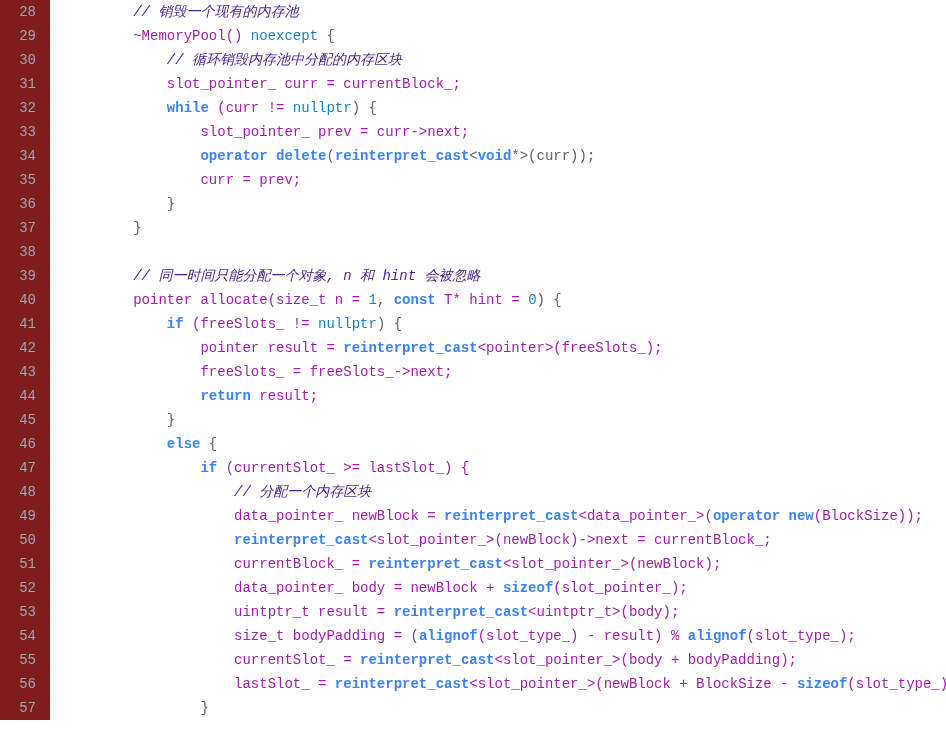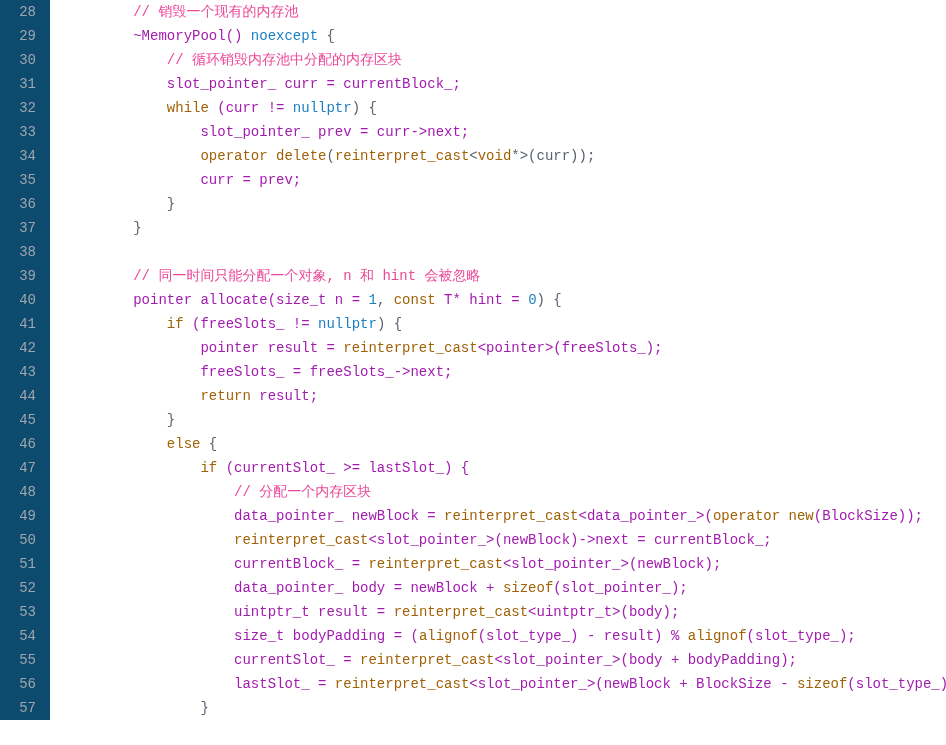--- a/index.html
+++ b/index.html
@@ -5,37 +5,37 @@
   * { margin: 0; padding: 0; box-sizing: border-box; }
   body {
     font-family: Consolas, "Courier New", monospace;
     font-size: 14px;
     background: #ffffff;
     display: flex;
     white-space: pre;
     line-height: 24px;
   }
   .gutter {
-    background: #0c4a6e;
+    background: #7f1d1d;
     color: #a0a6ad;
     text-align: right;
     padding: 0 14px 0 10px;
     user-select: none;
     min-width: 50px;
   }
   .code {
     padding-left: 16px;
     color: #5a6270;
     flex: 1;
     overflow-x: auto;
   }
   .line { height: 24px; }
-  .comment { color: #ec4899; }
+  .comment { color: #4c1d95; font-style: italic; }
   .keyword { color: #1a7fc4; }
-  .keyword-b { color: #a16207; font-weight: normal; }
+  .keyword-b { color: #3b82f6; font-weight: bold; }
   .number { color: #1a7fc4; }
   .punct { color: #5a6270; }
   .ident { color: #a21caf; }
 </style>
 </head>
 <body>
 
 
 
 <div class="gutter"><div class="line">28</div><div class="line">29</div><div class="line">30</div><div class="line">31</div><div class="line">32</div><div class="line">33</div><div class="line">34</div><div class="line">35</div><div class="line">36</div><div class="line">37</div><div class="line">38</div><div class="line">39</div><div class="line">40</div><div class="line">41</div><div class="line">42</div><div class="line">43</div><div class="line">44</div><div class="line">45</div><div class="line">46</div><div class="line">47</div><div class="line">48</div><div class="line">49</div><div class="line">50</div><div class="line">51</div><div class="line">52</div><div class="line">53</div><div class="line">54</div><div class="line">55</div><div class="line">56</div><div class="line">57</div></div>

